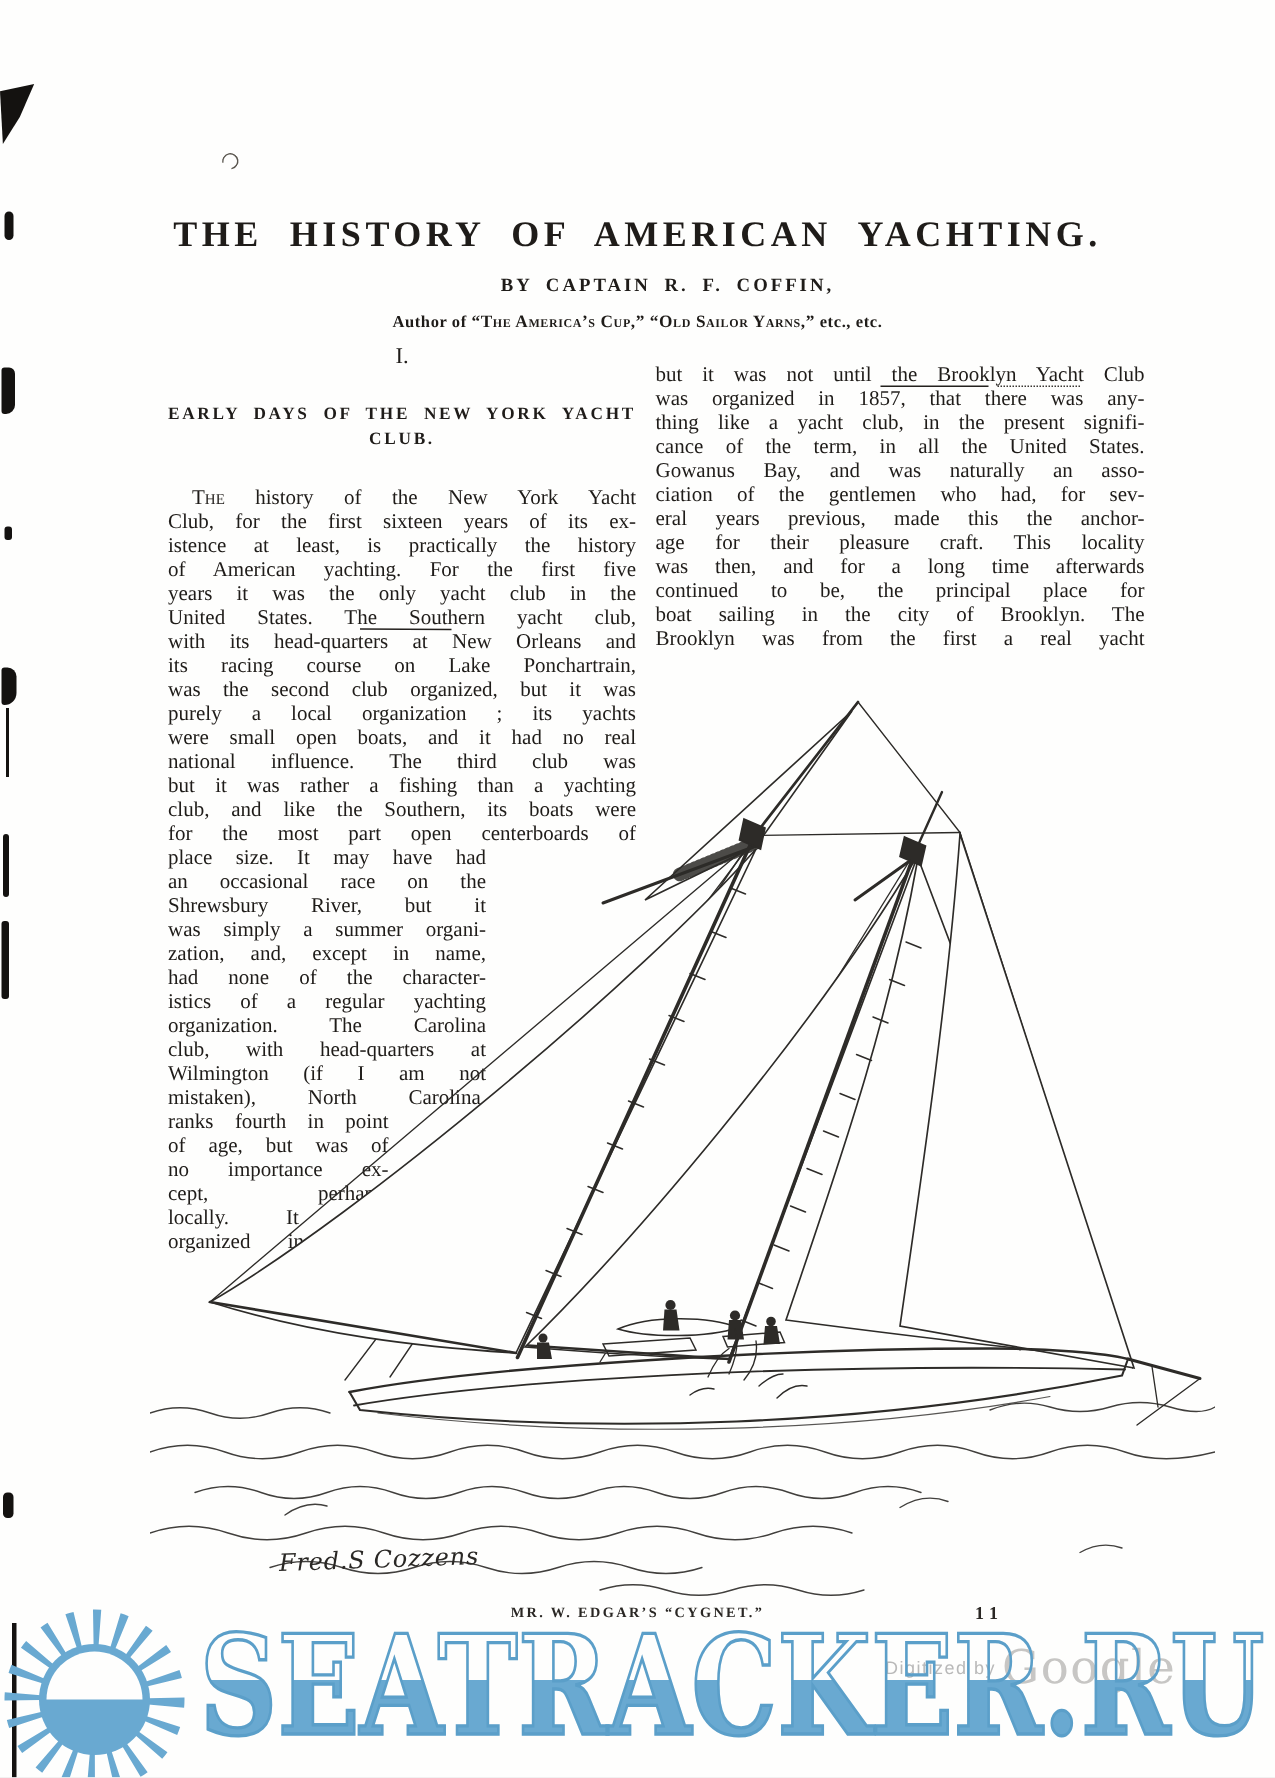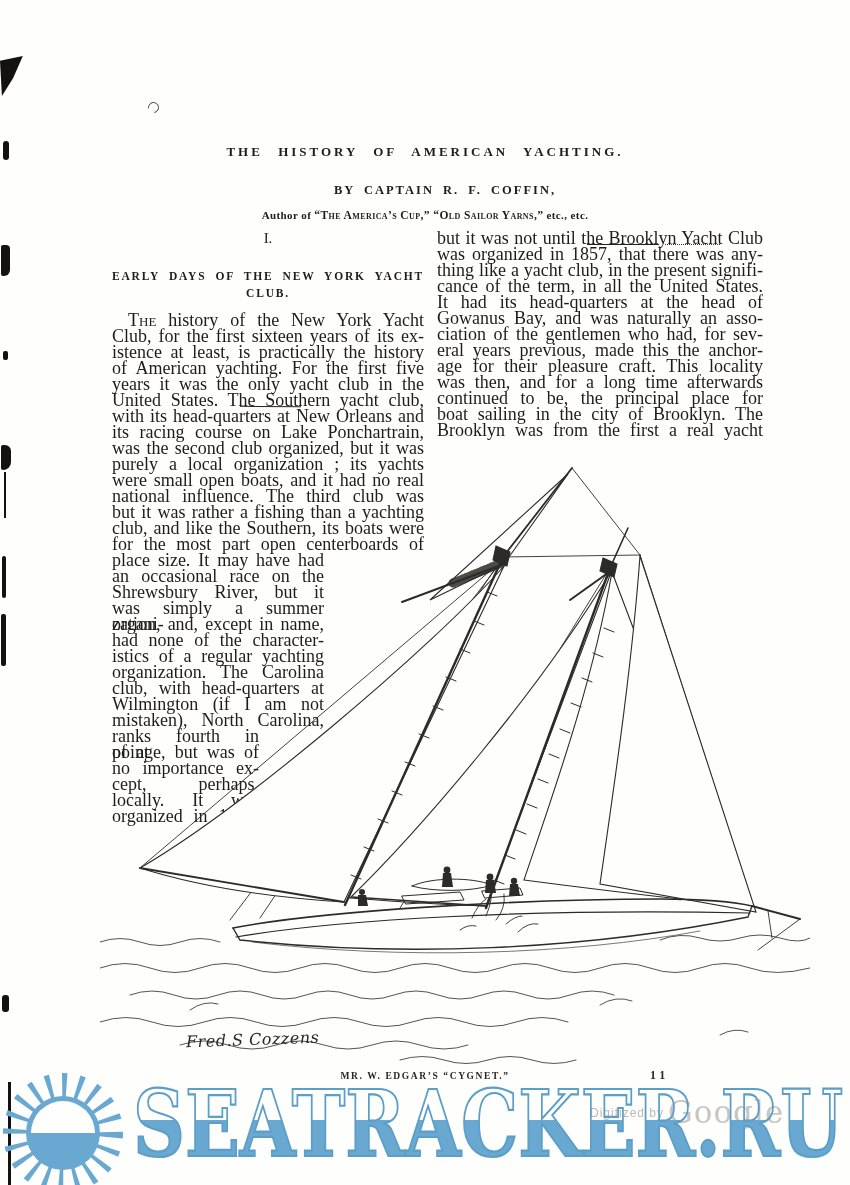--- a/index.html
+++ b/index.html
@@ -1,34 +1,34 @@
 <!DOCTYPE html>
 <html><head>
 <meta charset="utf-8">
 <style>
   html,body{margin:0;padding:0;background:#e8e8e8;}
   .page{position:relative;width:850px;height:1185px;background:#fefefd;overflow:hidden;
         font-family:"Liberation Serif",serif;color:#1f1c19;}
   
   .title{position:absolute;top:144px;left:0;width:850px;text-align:center;
-         font-size:13px;font-weight:bold;letter-spacing:3px;word-spacing:9px;}
+         font-size:24px;font-weight:bold;letter-spacing:3px;word-spacing:9px;}
   .byline{position:absolute;top:183px;left:0;width:850px;text-align:center;
           font-size:12.5px;font-weight:bold;letter-spacing:2px;word-spacing:4px;padding-left:20px;}
   .authorline{position:absolute;top:209px;left:0;width:850px;text-align:center;
           font-size:11px;letter-spacing:0.4px;}
   .authorline .sc{font-variant:small-caps;font-weight:bold;font-size:11.5px;}
   .authorline .rm{font-weight:bold;}
   .numeral{position:absolute;top:230px;left:112px;width:312px;text-align:center;
            font-size:15px;}
   .colhead{position:absolute;top:268px;left:112px;width:312px;
            font-size:11.5px;font-weight:bold;letter-spacing:1.8px;line-height:17px;}
   .colhead .h1{text-align:justify;text-align-last:justify;}
   .colhead .h2{text-align:center;}
   
-  .col{position:absolute;font-size:18px;line-height:16px;}
+  .col{position:absolute;font-size:14px;line-height:16px;margin-top:13px;}
   .col-left{top:312px;left:112px;width:312px;}
   .col-right{top:230px;left:437px;width:326px;}
   .bline{position:relative;height:16px;text-align:justify;text-align-last:justify;
          white-space:normal;overflow:visible;}
   .w-full{width:312px;}
   .w-med{width:212px;}
   .w-nar{width:147px;}
   .indent{text-indent:16px;}
   .sc2{font-variant:small-caps;}
   
@@ -120,21 +120,20 @@
     <div class="bline w-nar">cept, perhaps,</div>
     <div class="bline w-nar">locally.  It was</div>
     <div class="bline w-nar">organized in 1854,</div>
   </div>
 
   <div class="col col-right">
     <div class="bline u-brooklyn">but it was not until the Brooklyn Yacht Club</div>
     <div class="bline">was organized in 1857, that there was any-</div>
     <div class="bline">thing like a yacht club, in the present signifi-</div>
     <div class="bline">cance of the term, in all the United States.</div>
-    <div class="bline">It had its head-quarters at the head of</div>
     <div class="bline">Gowanus Bay, and was naturally an asso-</div>
     <div class="bline">ciation of the gentlemen who had, for sev-</div>
     <div class="bline">eral years previous, made this the anchor-</div>
     <div class="bline">age for their pleasure craft.  This locality</div>
     <div class="bline">was then, and for a long time afterwards</div>
     <div class="bline">continued to be, the principal place for</div>
     <div class="bline">boat sailing in the city of Brooklyn.  The</div>
     <div class="bline">Brooklyn was from the first a real yacht</div>
   </div>
 

